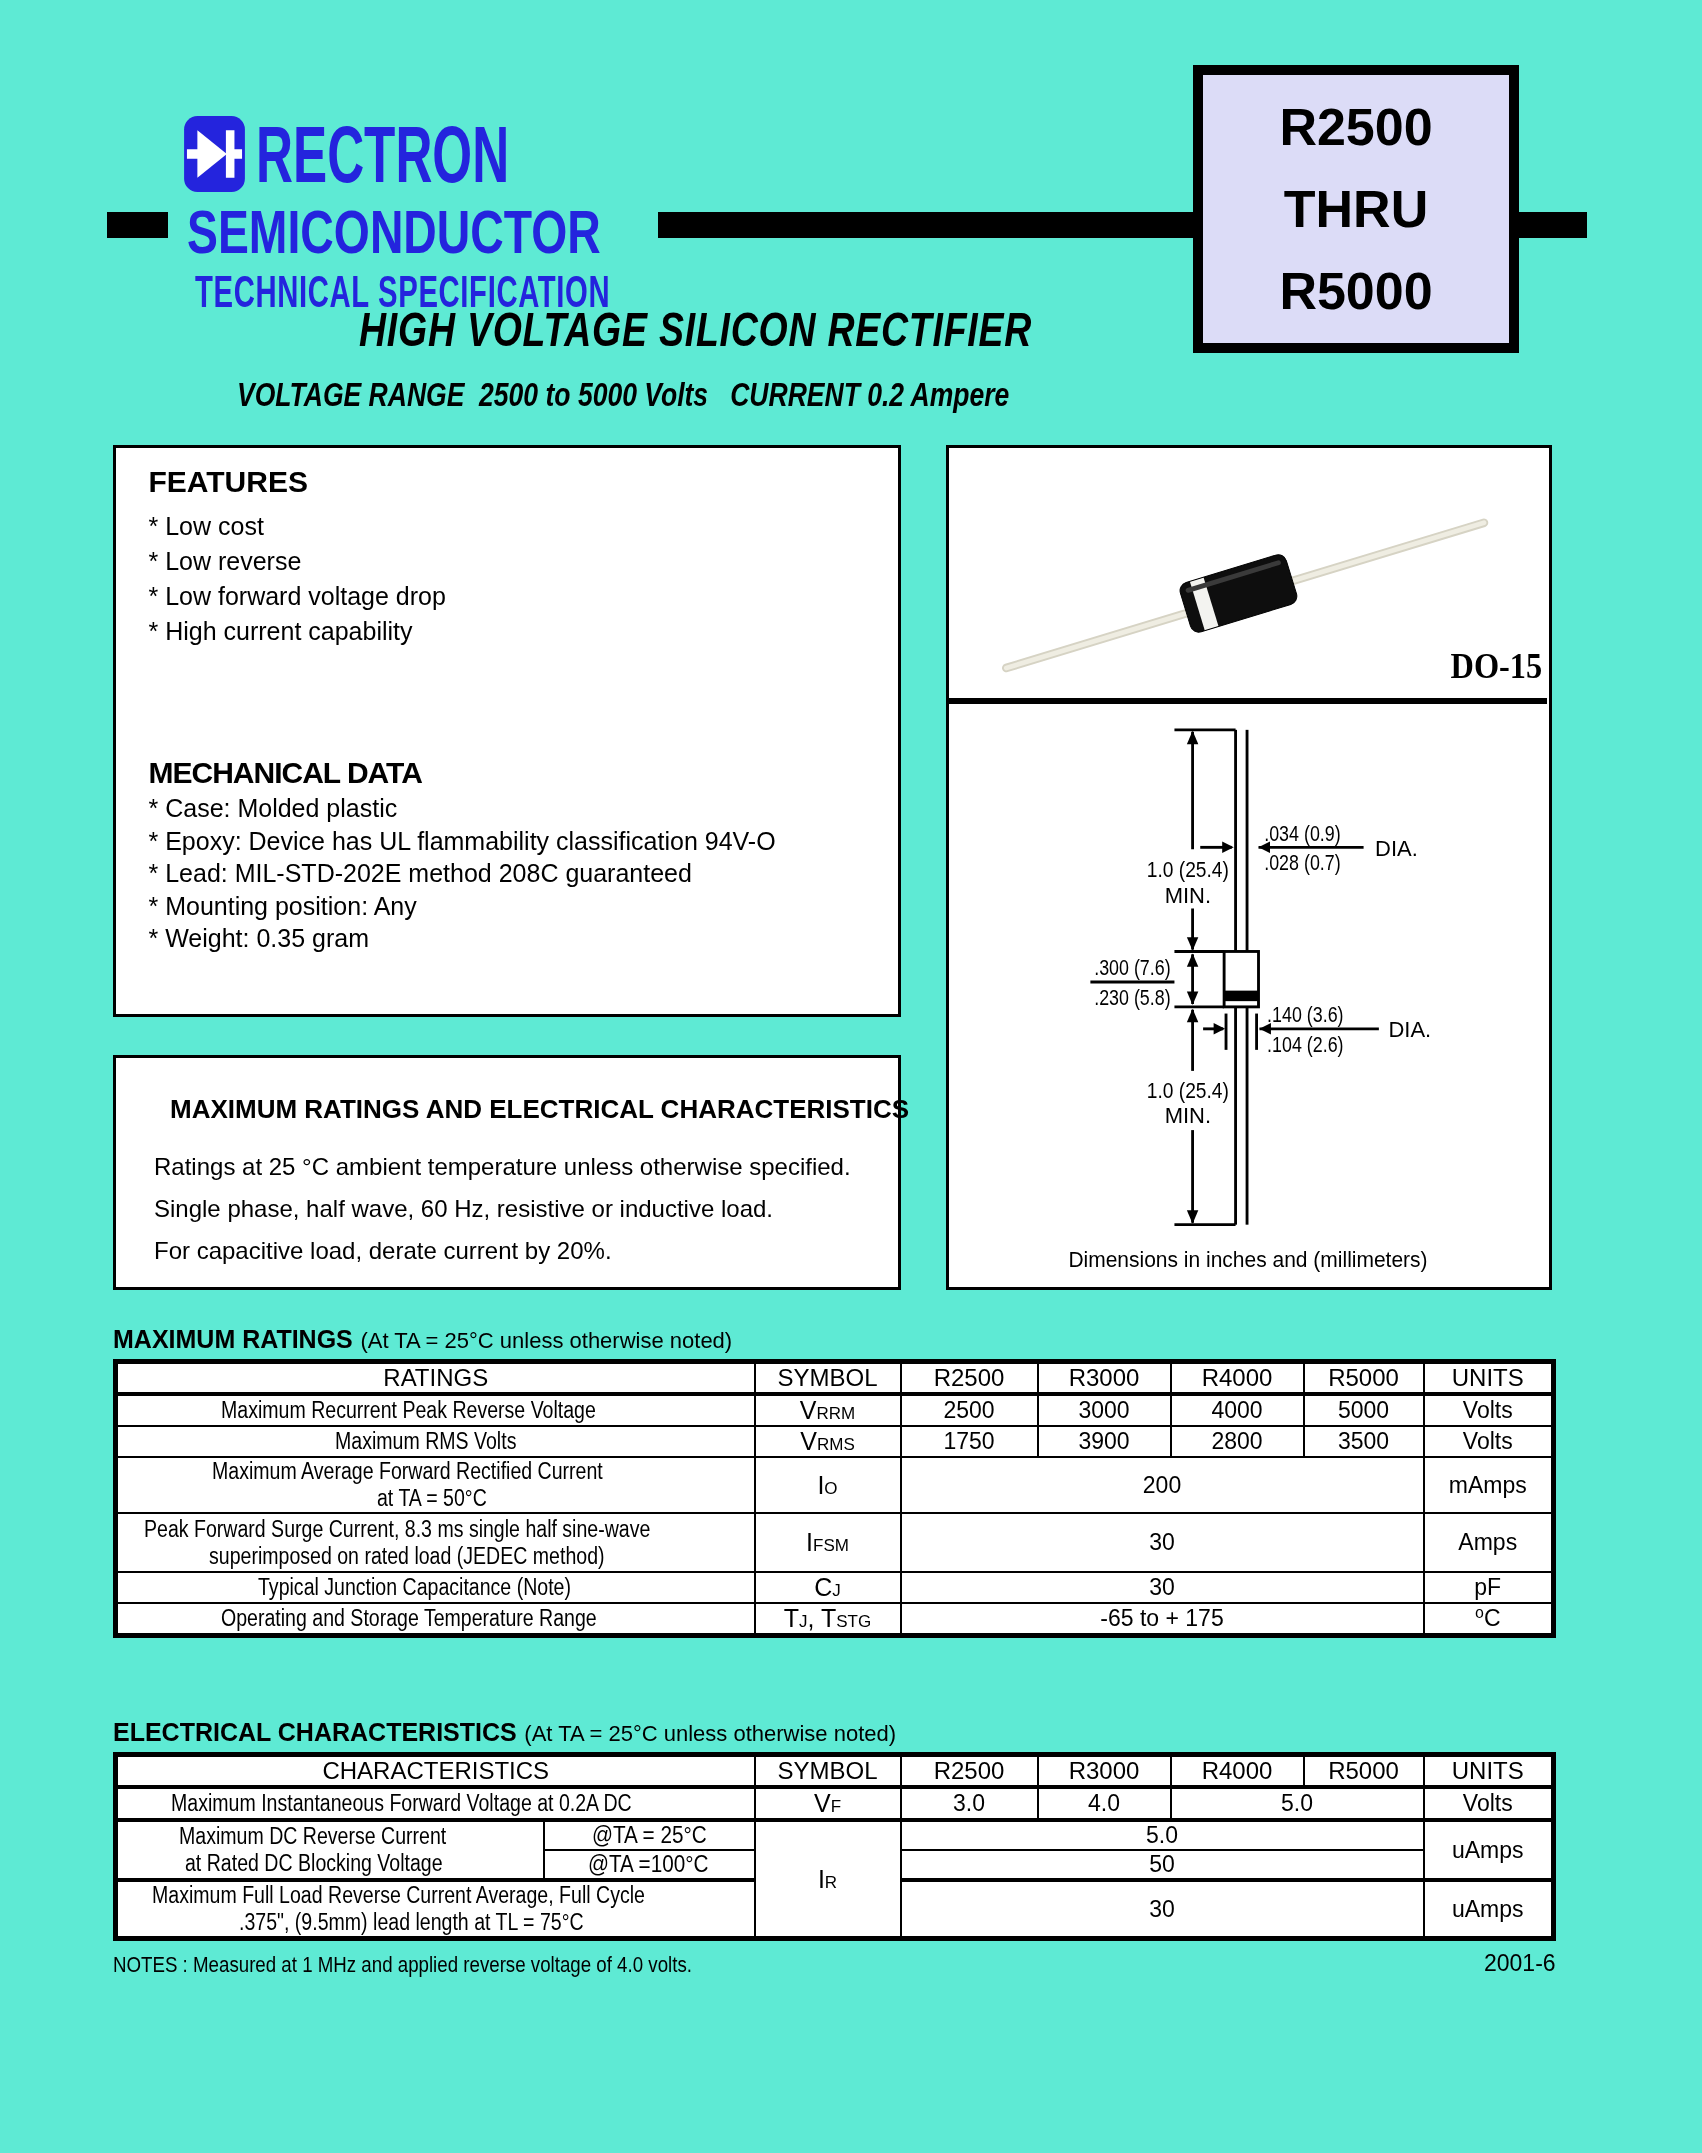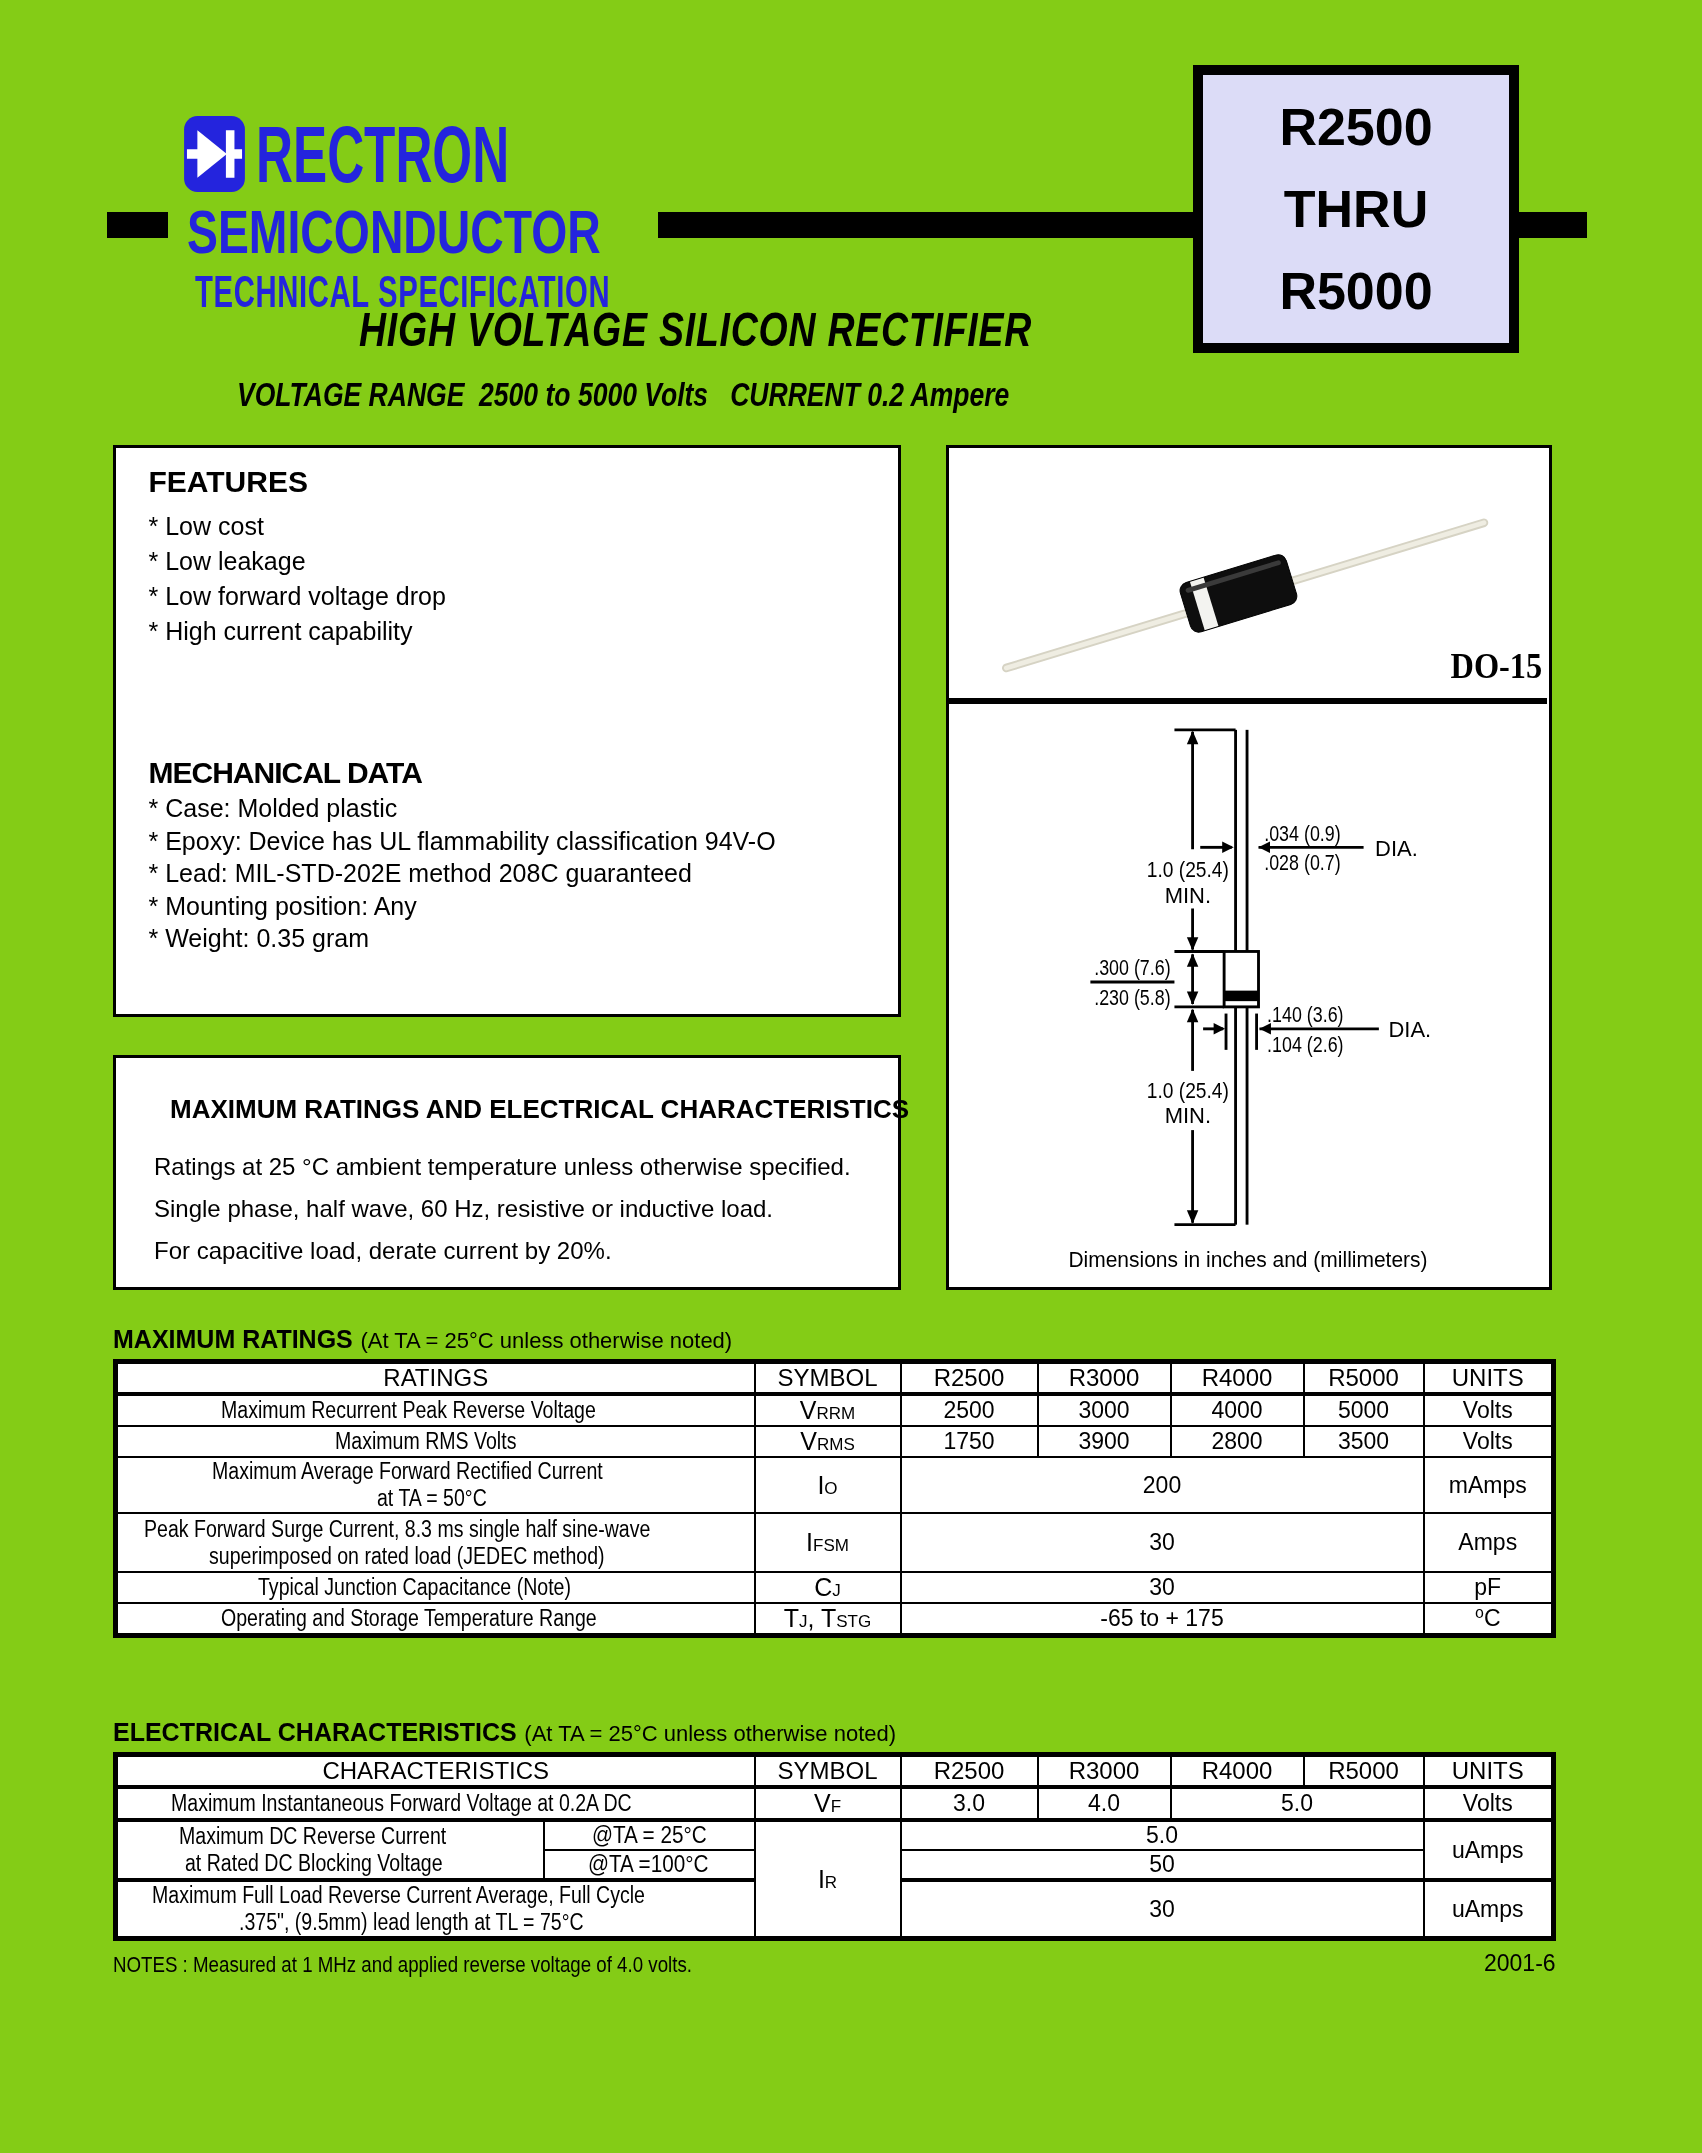--- a/index.html
+++ b/index.html
@@ -1,16 +1,16 @@
 <!DOCTYPE html>
 <html><head>
 <meta charset="utf-8">
 <style>
   html,body{margin:0;padding:0;background:#888;}
-  .page{position:relative;width:1702px;height:2154px;background:#84cc16;
+  .page{position:relative;width:1702px;height:2154px;background:#5eead4;
         font-family:"Liberation Sans","DejaVu Sans",sans-serif;color:#000;overflow:hidden;}
   .abs{position:absolute;}
   .blue{color:#2424dd;}
   .bar{position:absolute;background:#000;height:26px;}
   .cx{display:inline-block;transform:scaleX(0.85);transform-origin:0 50%;white-space:nowrap;}
   .cx9{display:inline-block;transform:scaleX(0.9);transform-origin:0 50%;white-space:nowrap;}
 
   
   .rectron{font-size:80px;font-weight:bold;line-height:75px;transform:scaleX(0.64);transform-origin:0 0;white-space:nowrap;}
   .semicond{font-size:61px;font-weight:bold;line-height:55px;transform:scaleX(0.76);transform-origin:0 0;white-space:nowrap;}
@@ -77,21 +77,21 @@
   </div>
   <div class="bar" style="left:1516px;top:212px;width:71px"></div>
 
   <div class="abs title" style="left:359px;top:302px">HIGH VOLTAGE SILICON RECTIFIER</div>
   <div class="abs subtitle" style="left:237px;top:375px">VOLTAGE RANGE  2500 to 5000 Volts   CURRENT 0.2 Ampere</div>
 
   <div class="frame" style="left:113px;top:445px;width:782px;height:566px">
     <div class="abs feat-h" style="left:32.5px;top:17px">FEATURES</div>
     <div class="abs" style="left:32.5px;top:61px;line-height:35px">
       <div class="feat-li">* Low cost</div>
-      <div class="feat-li">* Low leakage</div>
+      <div class="feat-li">* Low reverse</div>
       <div class="feat-li">* Low forward voltage drop</div>
       <div class="feat-li">* High current capability</div>
     </div>
     <div class="abs feat-h" style="left:32.5px;top:308px;letter-spacing:-1px">MECHANICAL DATA</div>
     <div class="abs" style="left:32.5px;top:344px;line-height:32.5px">
       <div class="feat-li">* Case: Molded plastic</div>
       <div class="feat-li">* Epoxy: Device has UL flammability classification 94V-O</div>
       <div class="feat-li">* Lead: MIL-STD-202E method 208C guaranteed</div>
       <div class="feat-li">* Mounting position: Any</div>
       <div class="feat-li">* Weight: 0.35 gram</div>

